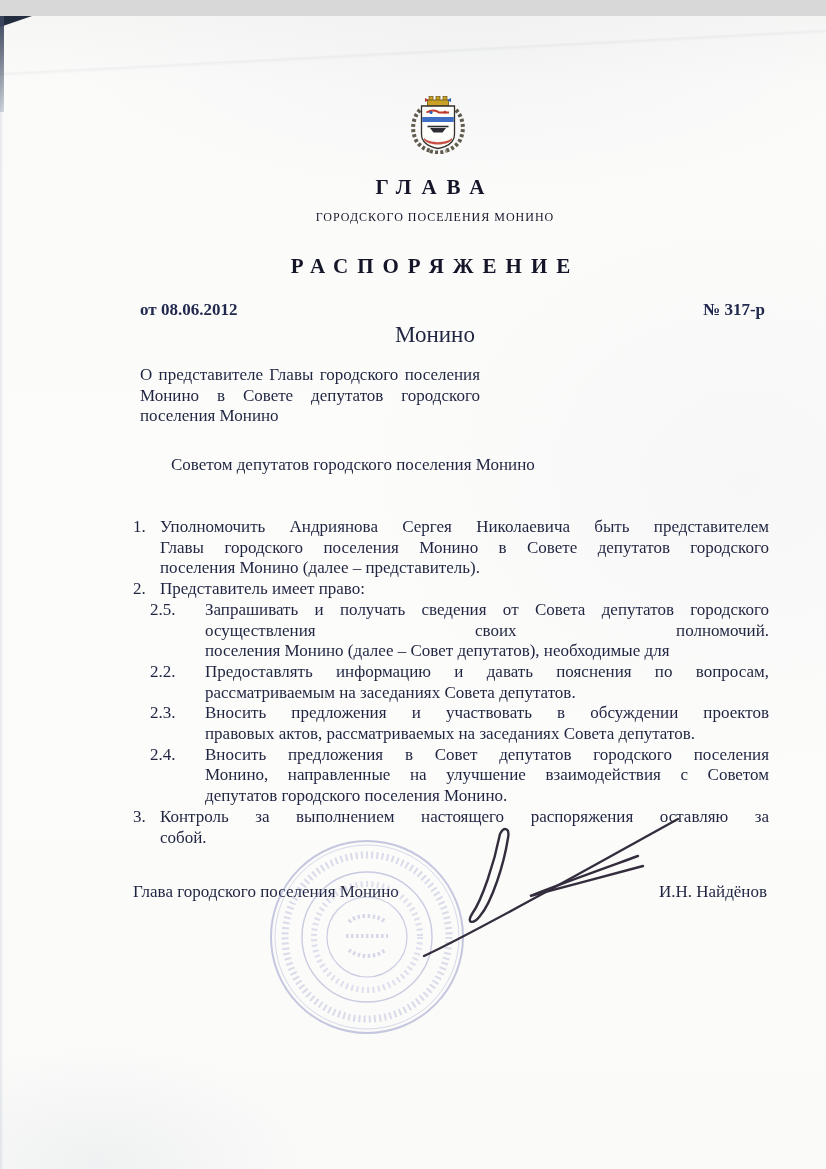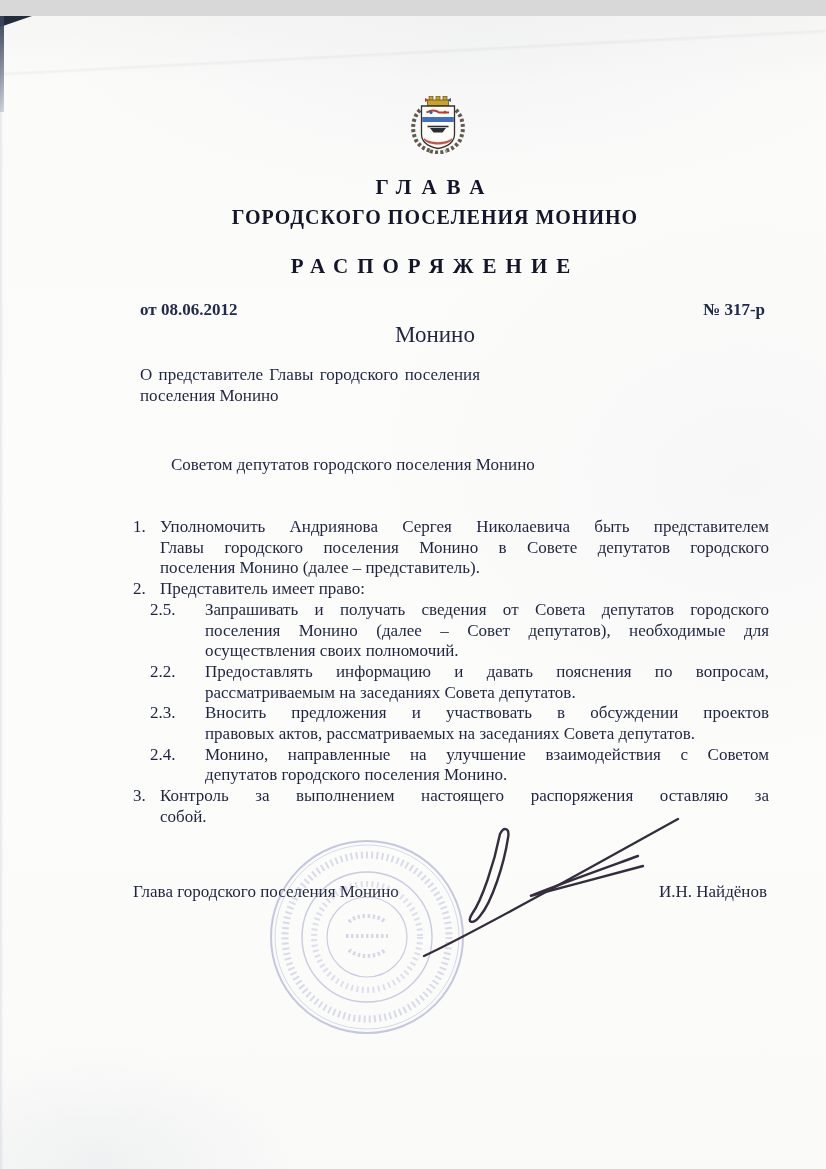--- a/index.html
+++ b/index.html
@@ -27,21 +27,21 @@
     border-top:11px solid #232c3e; border-right:32px solid transparent; }
   .edge-strip { position:absolute; left:0; top:0; width:4px; height:96px;
     background:linear-gradient(180deg, #39445a, rgba(95,110,135,0.25)); }
   .bottom-smudge { position:absolute; left:8px; bottom:2px; width:180px; height:14px;
     background:radial-gradient(ellipse at 30% 60%, rgba(130,145,165,0.25), transparent 70%); }
 
   .emblem { position:absolute; left:404px; top:80px; width:68px; height:58px; }
 
   .head-block { position:absolute; top:158px; left:44px; right:0; text-align:center; color:#15152a; }
   .org1 { font-weight:bold; font-size:21px; letter-spacing:10px; line-height:26px; }
-  .org2 { font-weight:bold; font-size:20px; letter-spacing:1px; line-height:25px; margin-top:5px; }
+  .org2 { font-weight:normal; font-size:12px; letter-spacing:1px; line-height:25px; margin-top:5px; }
   .doctype { position:absolute; top:238px; left:44px; right:0; text-align:center;
     font-weight:bold; font-size:21px; letter-spacing:9px; color:#15152a; }
 
   .meta-row { position:absolute; top:284px; left:140px; right:61px;
     display:flex; justify-content:space-between; font-size:17px; color:#22294e;font-weight:bold; }
   .place { position:absolute; top:306px; left:44px; right:0; text-align:center; font-size:23px; }
 
   .lines > div { text-align:justify; text-align-last:justify; }
   .lines > div:last-child { text-align-last:left; }
 
@@ -101,20 +101,21 @@
 
   <div class="meta-row">
     <span>от 08.06.2012</span>
     <span>№ 317-р</span>
   </div>
   <div class="place">Монино</div>
 
   <div class="subject">
     <div class="lines">
         <div>О представителе Главы городского поселения</div>
+        <div>Монино в Совете депутатов городского</div>
         <div>поселения Монино</div>
       </div>
   </div>
 
   <div class="intro">
     <div class="lines">
         <div>Советом депутатов городского поселения Монино</div>
       </div>
   </div>
 
@@ -130,41 +131,42 @@
     <div class="li">
       <span class="num">2.</span>
       <span class="body lines">
           <div>Представитель имеет право:</div>
         </span>
     </div>
     <div class="li sub">
       <span class="num">2.5.</span>
       <span class="body lines">
           <div>Запрашивать и получать сведения от Совета депутатов городского</div>
+          <div>осуществления своих полномочий.</div>
           <div>поселения Монино (далее – Совет депутатов), необходимые для</div>
-          <div>осуществления своих полномочий.</div>
         </span>
     </div>
     <div class="li sub">
       <span class="num">2.2.</span>
       <span class="body lines">
           <div>Предоставлять информацию и давать пояснения по вопросам,</div>
           <div>рассматриваемым на заседаниях Совета депутатов.</div>
         </span>
     </div>
     <div class="li sub">
       <span class="num">2.3.</span>
       <span class="body lines">
           <div>Вносить предложения и участвовать в обсуждении проектов</div>
           <div>правовых актов, рассматриваемых на заседаниях Совета депутатов.</div>
         </span>
     </div>
     <div class="li sub">
       <span class="num">2.4.</span>
       <span class="body lines">
+          <div>Вносить предложения в Совет депутатов городского поселения</div>
           <div>Монино, направленные на улучшение взаимодействия с Советом</div>
           <div>депутатов городского поселения Монино.</div>
         </span>
     </div>
     <div class="li">
       <span class="num">3.</span>
       <span class="body lines">
           <div>Контроль за выполнением настоящего распоряжения оставляю за</div>
           <div>собой.</div>
         </span>

